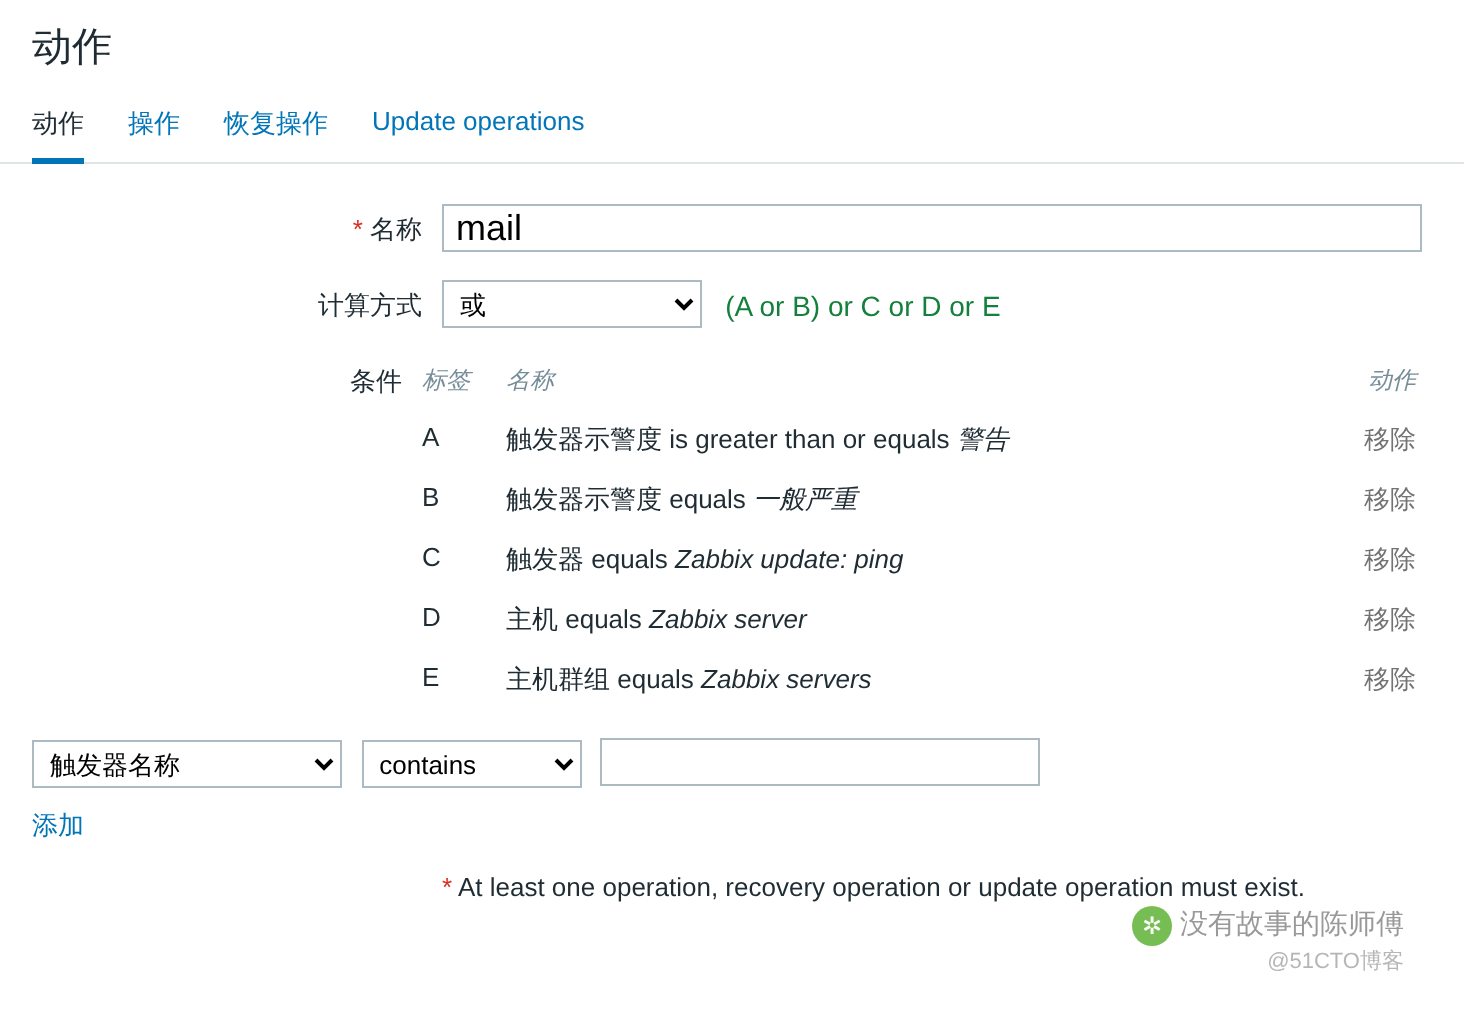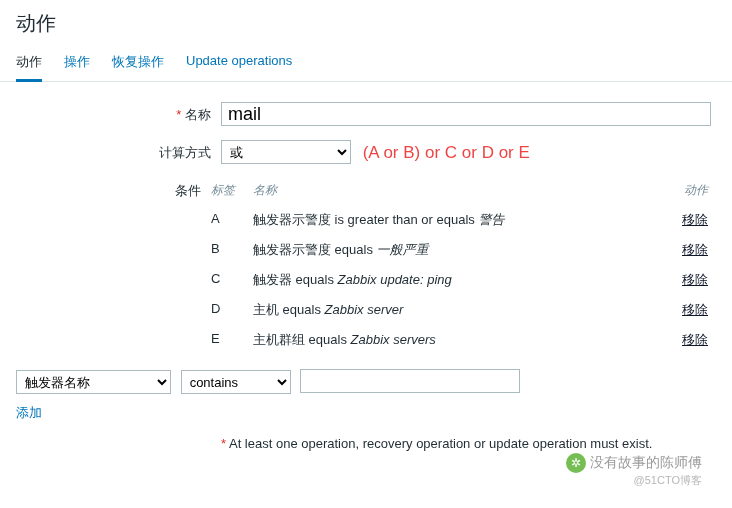--- a/index.html
+++ b/index.html
@@ -10,28 +10,28 @@
 .tab.active { color: #1f2c33; border-bottom: 3px solid #0275b8; margin-bottom: -1px; font-weight: 400; }
 .form { padding: 20px 16px 16px 16px; }
 .row { display: flex; align-items: flex-start; margin-bottom: 14px; }
 .label { width: 205px; text-align: right; padding-right: 10px; padding-top: 4px; color: #1f2c33; font-size: 13px; }
 .req::before { content: "* "; color: #d93025; }
 .field { flex: 1; }
 input[type=text] { border: 1px solid #acbbc2; padding: 4px 6px; font-size: 18px; height: 24px; }
 .name-input { width: 490px; }
 select { border: 1px solid #acbbc2; background: #fff; padding: 2px 4px; font-size: 13px; height: 24px; }
 .calc-select { width: 130px; }
-.calc-text { margin-left: 8px; color: #ef4444; font-size: 17px; vertical-align: middle; }
+.calc-text { margin-left: 8px; color: #15803d; font-size: 14px; vertical-align: middle; }
 table.cond { width: 505px; border-collapse: collapse; }
 table.cond th { text-align: left; font-weight: 400; color: #768d99; font-size: 12px; padding: 4px 8px 6px 0; font-style: italic; }
 table.cond th:last-child { text-align: right; }
 table.cond td { padding: 6px 8px 6px 0; color: #1f2c33; font-size: 13px; vertical-align: top; }
 table.cond td:last-child { text-align: right; }
 .italic { font-style: italic; }
-.link { color: #0f172a; cursor: pointer; text-decoration: underline; }
+.link { color: #737373; cursor: pointer; }
 .newcond-sel1 { width: 155px; }
 .newcond-sel2 { width: 110px; margin-left: 6px; }
 .newcond-inp { width: 220px; margin-left: 6px; }
 .add-link { display: inline-block; margin-top: 10px; color: #0275b8; cursor: pointer; font-size: 13px; }
 input[type=checkbox] { width: 15px; height: 15px; accent-color: #0275b8; }
 .warn { color: #1f2c33; font-size: 13px; }
 .warn::before { content: "* "; color: #d93025; }
 .watermark { position: absolute; right: 30px; bottom: 20px; text-align: right; color: #888; font-size: 14px; opacity: .85; pointer-events: none; }
 .watermark .sub { font-size: 11px; color: #aaa; }
 .wm-icon { display: inline-block; width: 20px; height: 20px; border-radius: 50%; background: #5fb336; color: #fff; font-size: 12px; line-height: 20px; text-align: center; vertical-align: middle; margin-right: 4px; }

